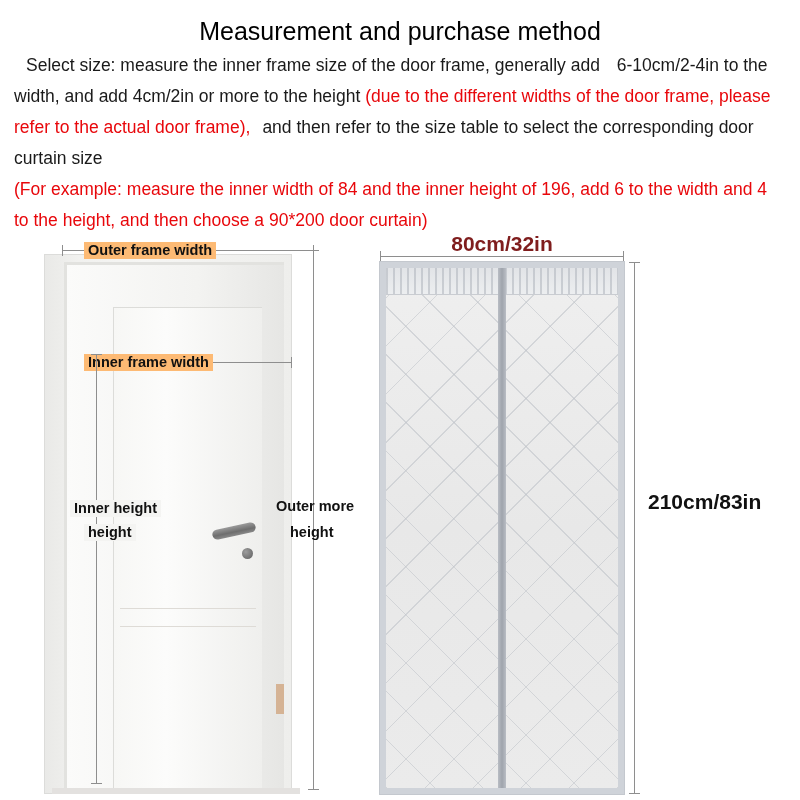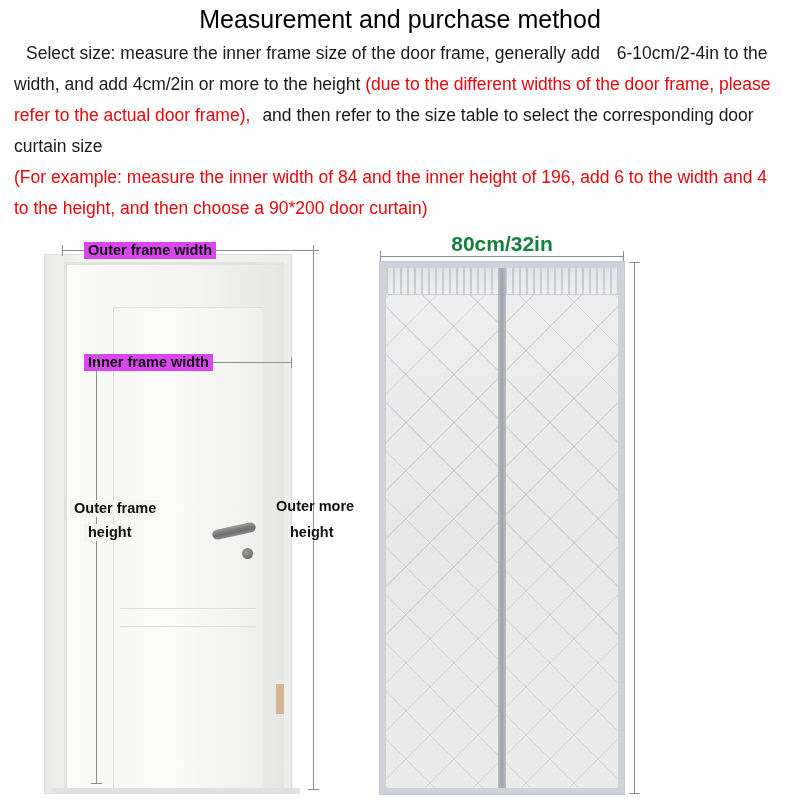--- a/index.html
+++ b/index.html
@@ -14,21 +14,21 @@
     color: #111111;
     overflow: hidden;
     position: relative;
   }
 
   
   #title {
     text-align: center;
     font-size: 25px;
     line-height: 30px;
-    padding-top: 4px;
+    padding-top: 16px;
     color: #000;
   }
   #instructions {
     font-size: 17.5px;
     line-height: 31px;
     padding: 4px 14px 0 14px;
     color: #1a1a1a;
   }
   .red {
     color: #e8070b;
@@ -154,21 +154,21 @@
     background: #8e8e8e;
   }
   .tick.v { width: 1px; height: 11px; }
   .tick.h { height: 1px; width: 11px; }
 
   .mlabel {
     position: absolute;
     font-size: 14.5px;
     font-weight: 700;
     color: #111;
-    background: #d946ef;
+    background: #fdba74;
     padding: 0 4px;
     white-space: nowrap;
     line-height: 17px;
   }
   .mlabel.two {
     text-align: center;
     background: transparent;
   }
 
   
@@ -221,21 +221,21 @@
 
   
   #width-label {
     position: absolute;
     left: 0;
     top: 0;
     width: 252px;
     text-align: center;
     font-size: 21px;
     font-weight: 700;
-    color: #15803d;
+    color: #7f1d1d;
     line-height: 24px;
   }
   #height-label {
     position: absolute;
     left: 272px;
     top: 258px;
     font-size: 21px;
     font-weight: 700;
     color: #111;
     white-space: nowrap;
@@ -276,21 +276,21 @@
     <div class="mlabel" style="left:48px; top:10px;">Outer frame width</div>
 
     <div class="mline h" style="left:60px; top:130px; width:196px;"></div>
     <div class="tick v" style="left:60px; top:125px;"></div>
     <div class="tick v" style="left:255px; top:125px;"></div>
     <div class="mlabel" style="left:48px; top:122px;">Inner frame width</div>
 
     <div class="mline v" style="left:60px; top:122px; height:430px;"></div>
     <div class="tick h" style="left:55px; top:122px;"></div>
     <div class="tick h" style="left:55px; top:551px;"></div>
-    <div class="mlabel two" style="left:34px; top:268px; background:#f4f4f2;">Outer frame</div>
+    <div class="mlabel two" style="left:34px; top:268px; background:#f4f4f2;">Inner height</div>
     <div class="mlabel two" style="left:48px; top:292px; background:#f4f4f2;">height</div>
 
     <div class="mline v" style="left:277px; top:18px; height:540px;"></div>
     <div class="tick h" style="left:272px; top:18px;"></div>
     <div class="tick h" style="left:272px; top:557px;"></div>
     <div class="mlabel two" style="left:236px; top:266px;">Outer more</div>
     <div class="mlabel two" style="left:250px; top:292px;">height</div>
   </div>
 
   <div id="right-panel">
@@ -305,15 +305,16 @@
       <div id="curtain-inner">
         <div id="curtain-top-band"></div>
         <div id="curtain-split"></div>
       </div>
     </div>
 
     <div class="mline v" style="left:258px; top:30px; height:532px;"></div>
     <div class="tick h" style="left:253px; top:30px;"></div>
     <div class="tick h" style="left:253px; top:561px;"></div>
 
+    <div id="height-label">210cm/83in</div>
   </div>
 
 </div>
 
 </body></html>

